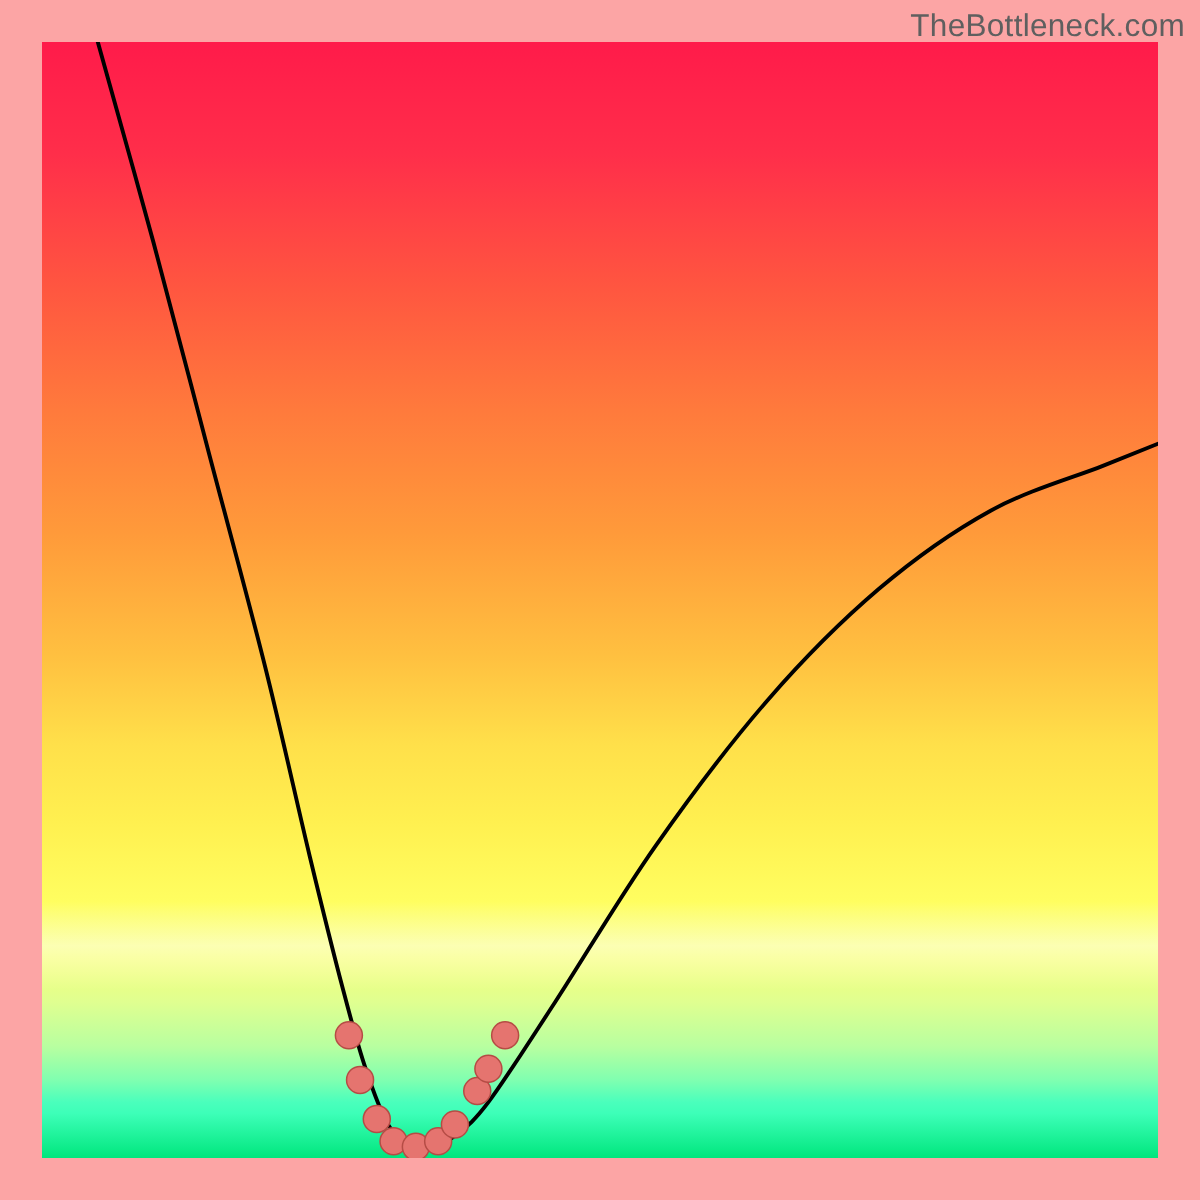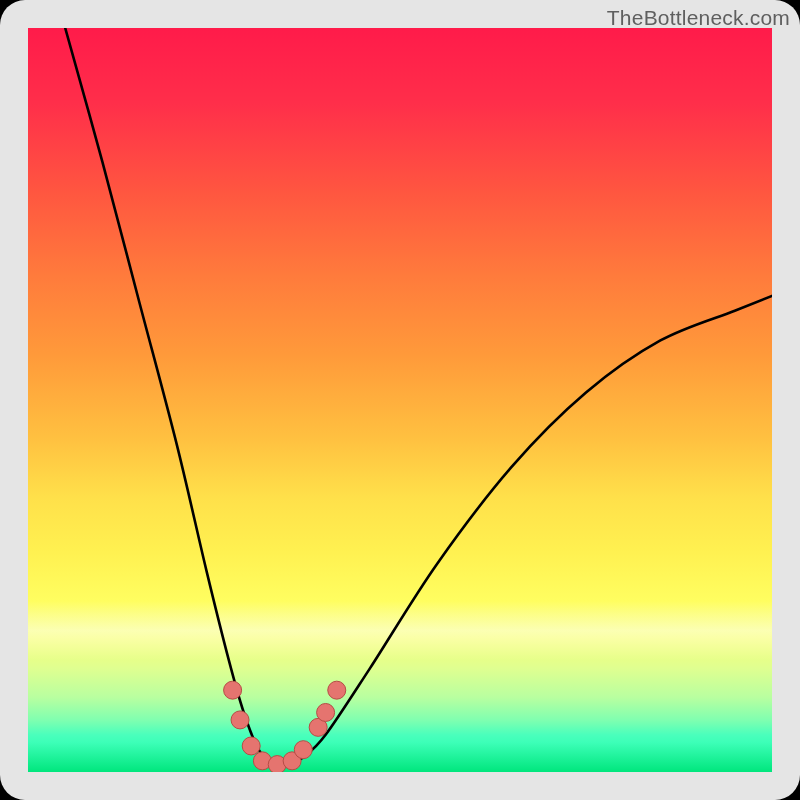--- a/index.html
+++ b/index.html
@@ -8,22 +8,21 @@
     width: 800px;
     height: 800px;
     background: #000;
     overflow: hidden;
     font-family: Arial, Helvetica, sans-serif;
   }
   .frame {
     position: absolute;
     left: 0; top: 0;
     width: 800px; height: 800px;
-    background: #e5e5e5;
-    border-radius: 25px;
+    background: #fca5a5;
   }
   .plot-area {
     position: absolute;
     left: 28px;
     top: 28px;
     width: 744px;
     height: 744px;
     overflow: hidden;
   }
   .gradient {

